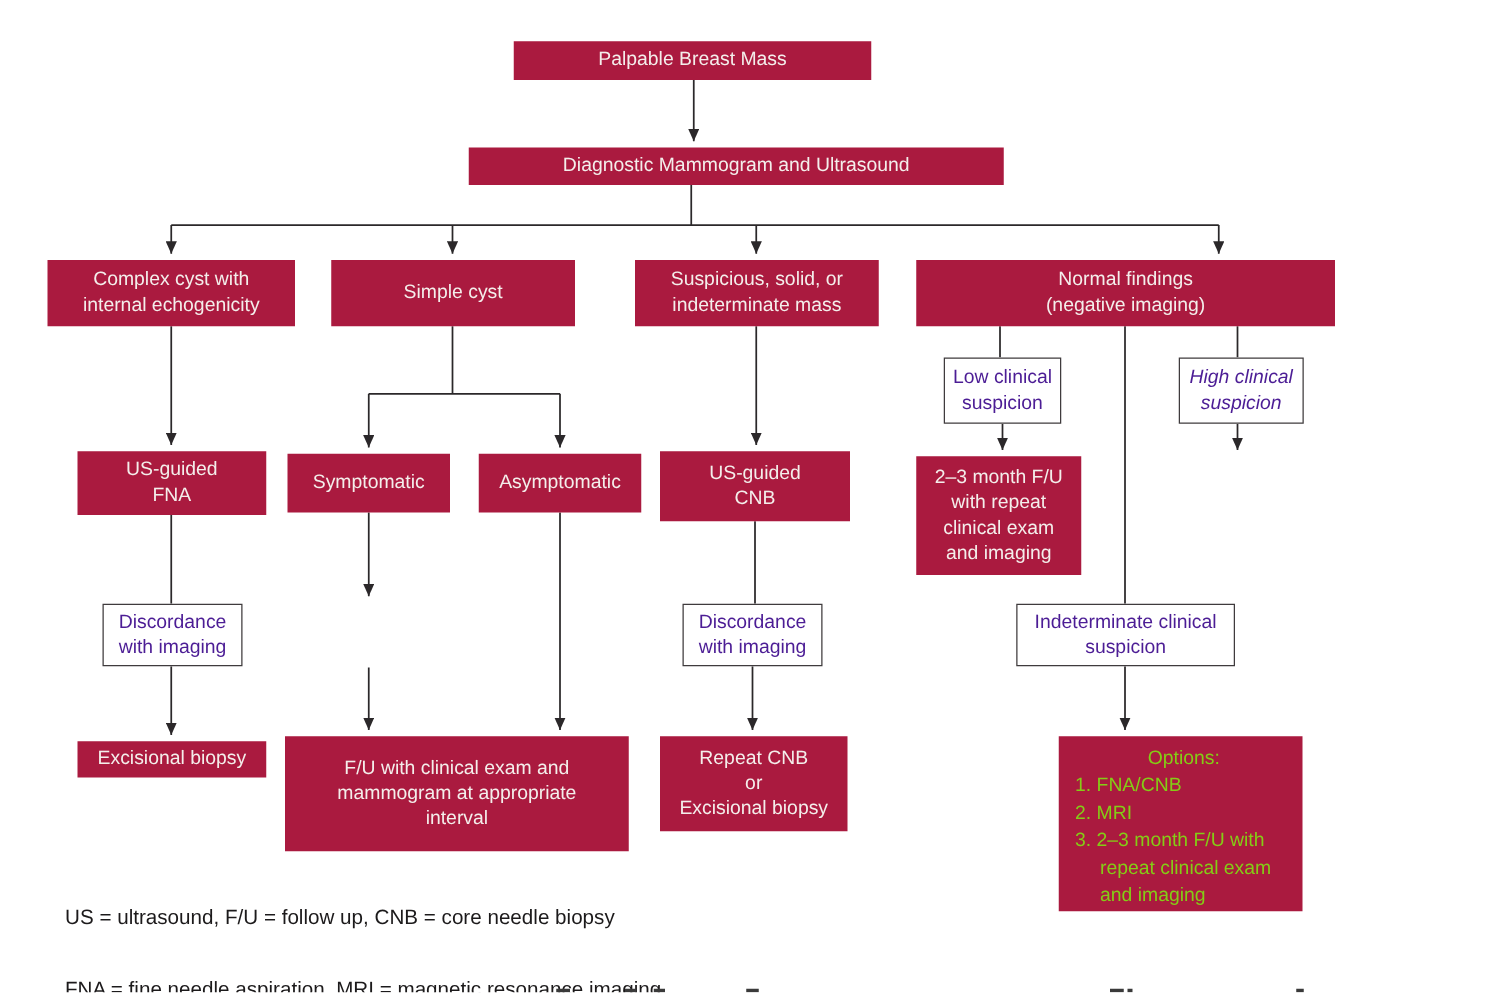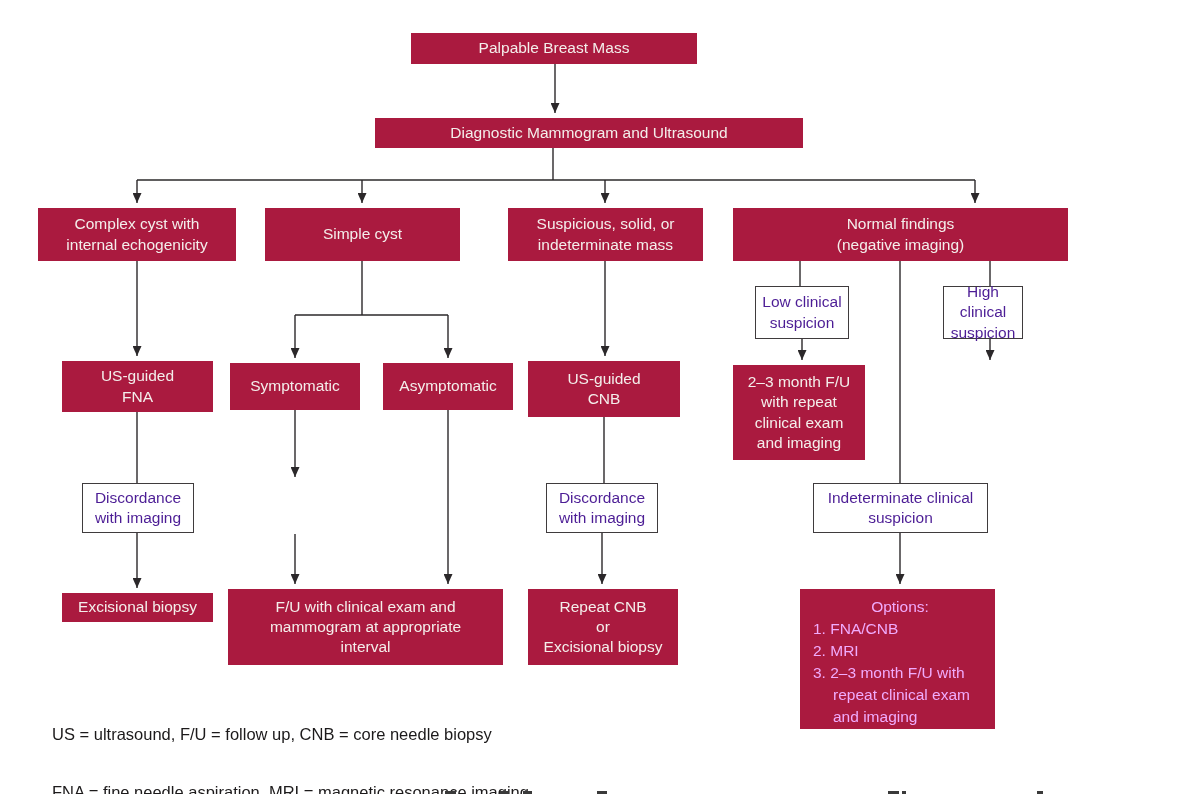--- a/index.html
+++ b/index.html
@@ -13,23 +13,24 @@
     display:flex; align-items:center; justify-content:center;
     text-align:center; white-space:pre-line; font-size:15.5px; line-height:1.3;
   }
   .wbox {
     position:absolute; background:#ffffff; border:1.6px solid #3f3b3d; color:#4c1d95;
     display:flex; align-items:center; justify-content:center;
     text-align:center; white-space:pre-line; font-size:15.5px; line-height:1.3;
     box-sizing:border-box;
   }
   .options-box {
-    position:absolute; background:#AA1A3F; color:#f0abfc;
+    position:absolute; background:#AA1A3F; color:#84cc16;
     font-size:15.5px; line-height:1.42; box-sizing:border-box;
     padding:7px 8px 0 13px;
+    margin-left:47px;
   }
   .options-title { text-align:center; white-space:pre-line; }
   .options-item { white-space:pre-line; padding-left:20px; text-indent:-20px; }
   .legend {
     position:absolute; left:52px; top:691px; color:#1c1a1b;
     font-size:16.5px; line-height:1.75; white-space:pre-line;
   }
   .frag { position:absolute; background:#3a3a3a; height:3.5px; bottom:0; }
 </style>
 </head>
@@ -100,42 +101,42 @@
   <div class="rbox" style="left:230px; top:363px; width:130px; height:47px;">Symptomatic</div>
 
   <div class="rbox" style="left:383px; top:363px; width:130px; height:47px;">Asymptomatic</div>
 
   <div class="rbox" style="left:528px; top:361px; width:152px; height:56px;">US-guided
 CNB</div>
 
   <div class="wbox" style="left:755px; top:286px; width:94px; height:53px;">Low clinical
 suspicion</div>
 
-  <div class="wbox" style="left:943px; top:286px; width:80px; height:53px;">High clinical
+  <div class="wbox" style="left:943px; top:286px; width:100px; height:53px;font-style:italic;">High clinical
 suspicion</div>
 
   <div class="rbox" style="left:733px; top:365px; width:132px; height:95px;">2–3 month F/U
 with repeat
 clinical exam
 and imaging</div>
 
 
   <div class="wbox" style="left:82px; top:483px; width:112px; height:50px;">Discordance
 with imaging</div>
 
 
   <div class="wbox" style="left:546px; top:483px; width:112px; height:50px;">Discordance
 with imaging</div>
 
   <div class="wbox" style="left:813px; top:483px; width:175px; height:50px;">Indeterminate clinical
 suspicion</div>
 
   <div class="rbox" style="left:62px; top:593px; width:151px; height:29px;">Excisional biopsy</div>
 
-  <div class="rbox" style="left:228px; top:589px; width:275px; height:76px;">F/U with clinical exam and
+  <div class="rbox" style="left:228px; top:589px; width:275px; height:92px;">F/U with clinical exam and
 mammogram at appropriate
 interval</div>
 
   <div class="rbox" style="left:528px; top:589px; width:150px; height:76px;">Repeat CNB
 or
 Excisional biopsy</div>
 
   <div class="options-box" style="left:800px; top:589px; width:195px; height:140px;">
     <div class="options-title">Options:</div>
     <div class="options-item">1. FNA/CNB</div>

